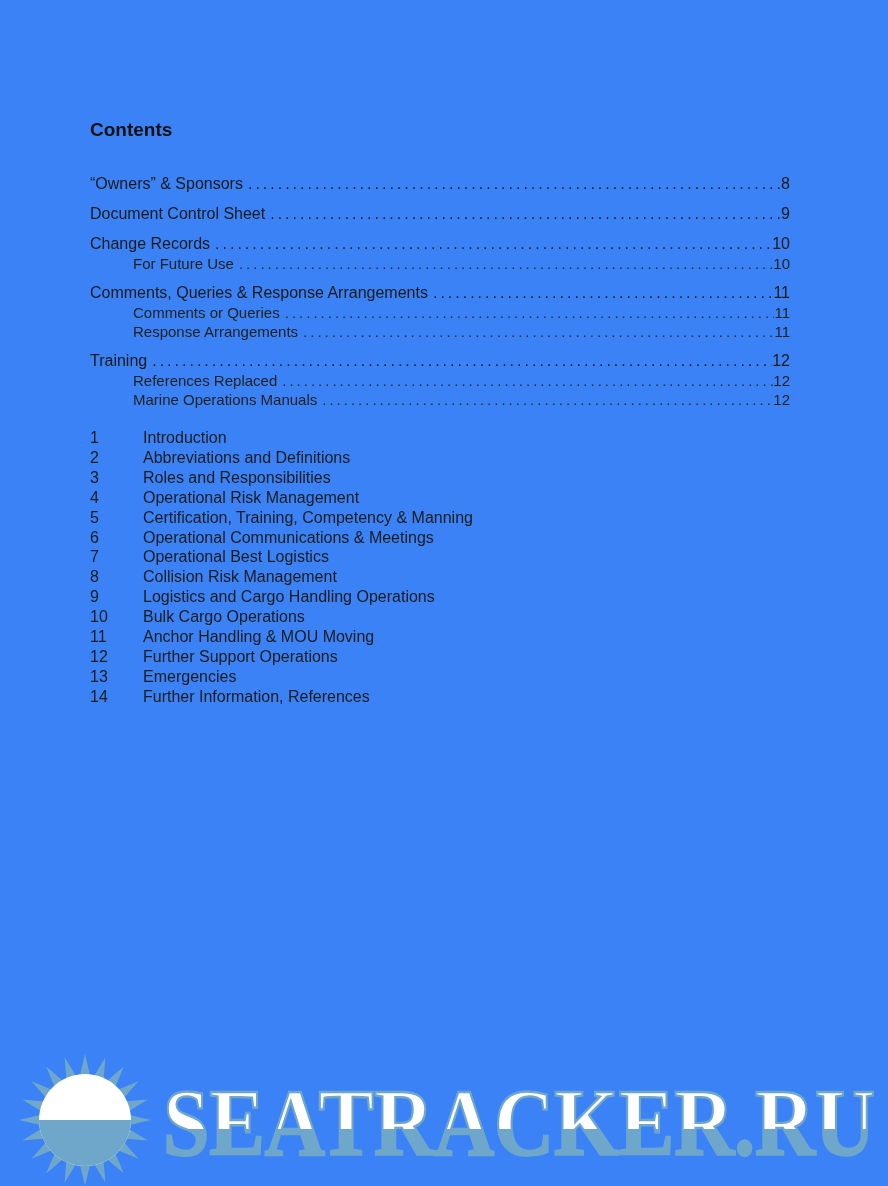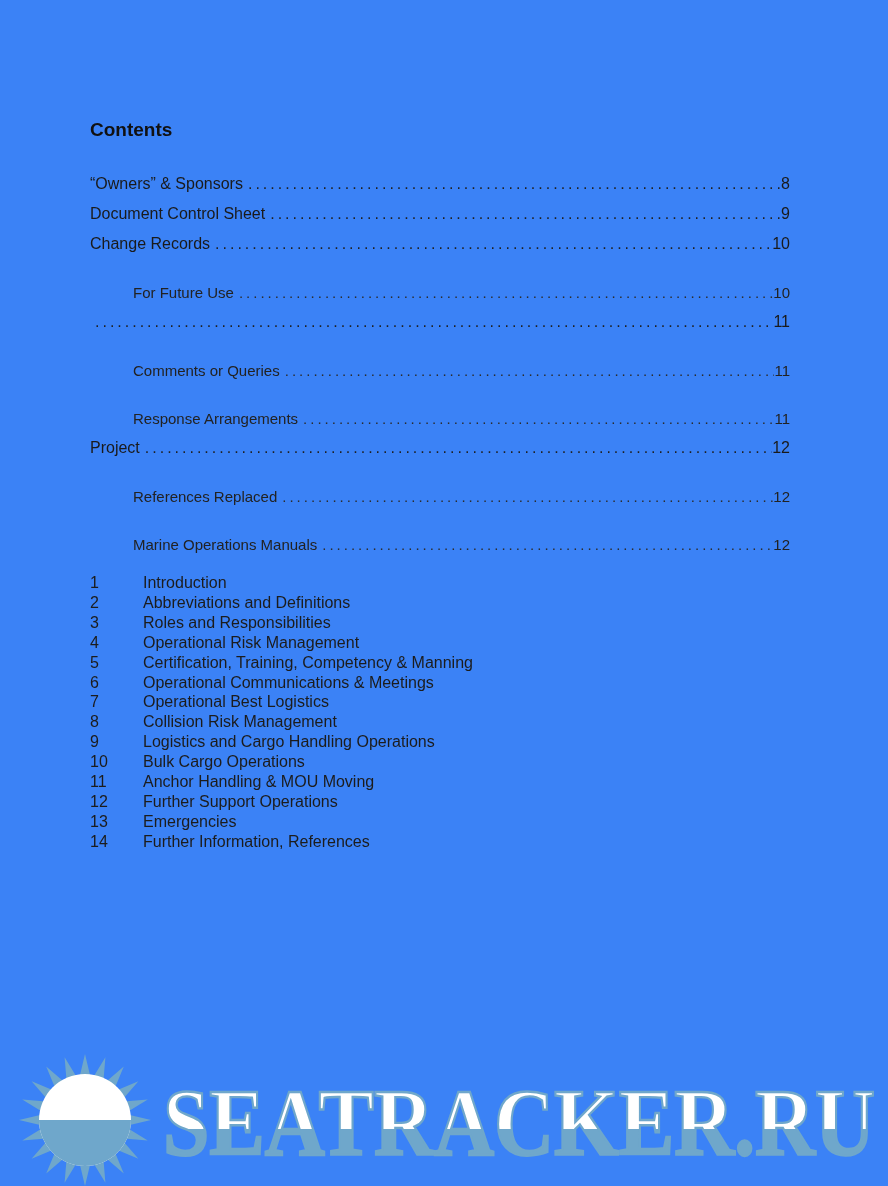--- a/index.html
+++ b/index.html
@@ -26,21 +26,20 @@
   }
   .toc-row.level0 {
     font-size: 16px;
     line-height: 20px;
   }
   .toc-row.level1 {
     font-size: 15px;
     line-height: 19px;
     padding-left: 43px;
     color: #222;
-    margin-top: 29px;
   }
   .toc-row.group-start { margin-top: 10px; }
   .toc-row.group-start:first-child { margin-top: 0; }
 
   .toc-label { flex: 0 0 auto; }
   .leader {
     flex: 1 1 auto;
     overflow: hidden;
     white-space: nowrap;
     margin-left: 5px;
@@ -94,35 +93,36 @@
           <span class="toc-label">Change Records</span>
           <span class="leader"></span>
           <span class="toc-page">10</span>
         </div>
         <div class="toc-row level1">
           <span class="toc-label">For Future Use</span>
           <span class="leader"></span>
           <span class="toc-page">10</span>
         </div>
         <div class="toc-row level0 group-start">
+          <span class="toc-label">Comments, Queries &amp; Response Arrangements</span>
           <span class="leader"></span>
           <span class="toc-page">11</span>
         </div>
         <div class="toc-row level1">
           <span class="toc-label">Comments or Queries</span>
           <span class="leader"></span>
           <span class="toc-page">11</span>
         </div>
         <div class="toc-row level1">
           <span class="toc-label">Response Arrangements</span>
           <span class="leader"></span>
           <span class="toc-page">11</span>
         </div>
         <div class="toc-row level0 group-start">
-          <span class="toc-label">Project</span>
+          <span class="toc-label">Training</span>
           <span class="leader"></span>
           <span class="toc-page">12</span>
         </div>
         <div class="toc-row level1">
           <span class="toc-label">References Replaced</span>
           <span class="leader"></span>
           <span class="toc-page">12</span>
         </div>
         <div class="toc-row level1">
           <span class="toc-label">Marine Operations Manuals</span>

